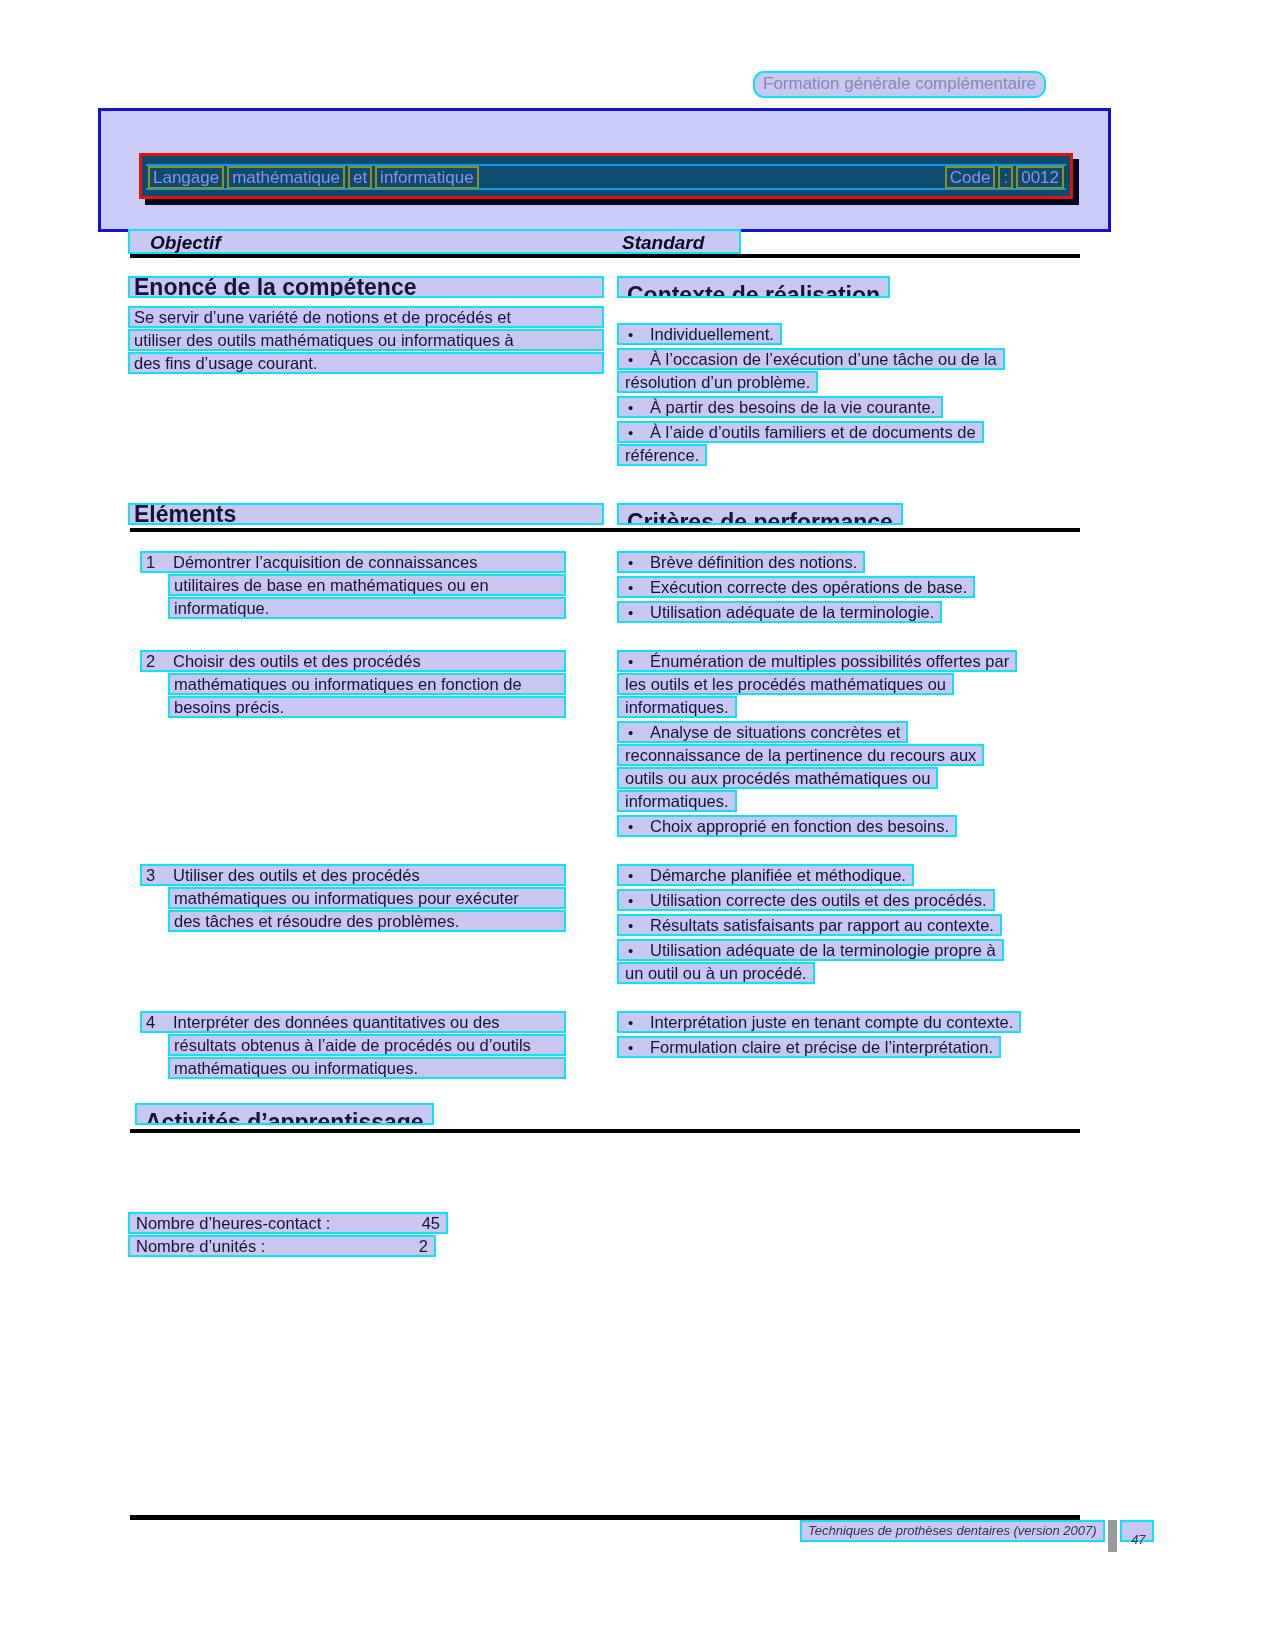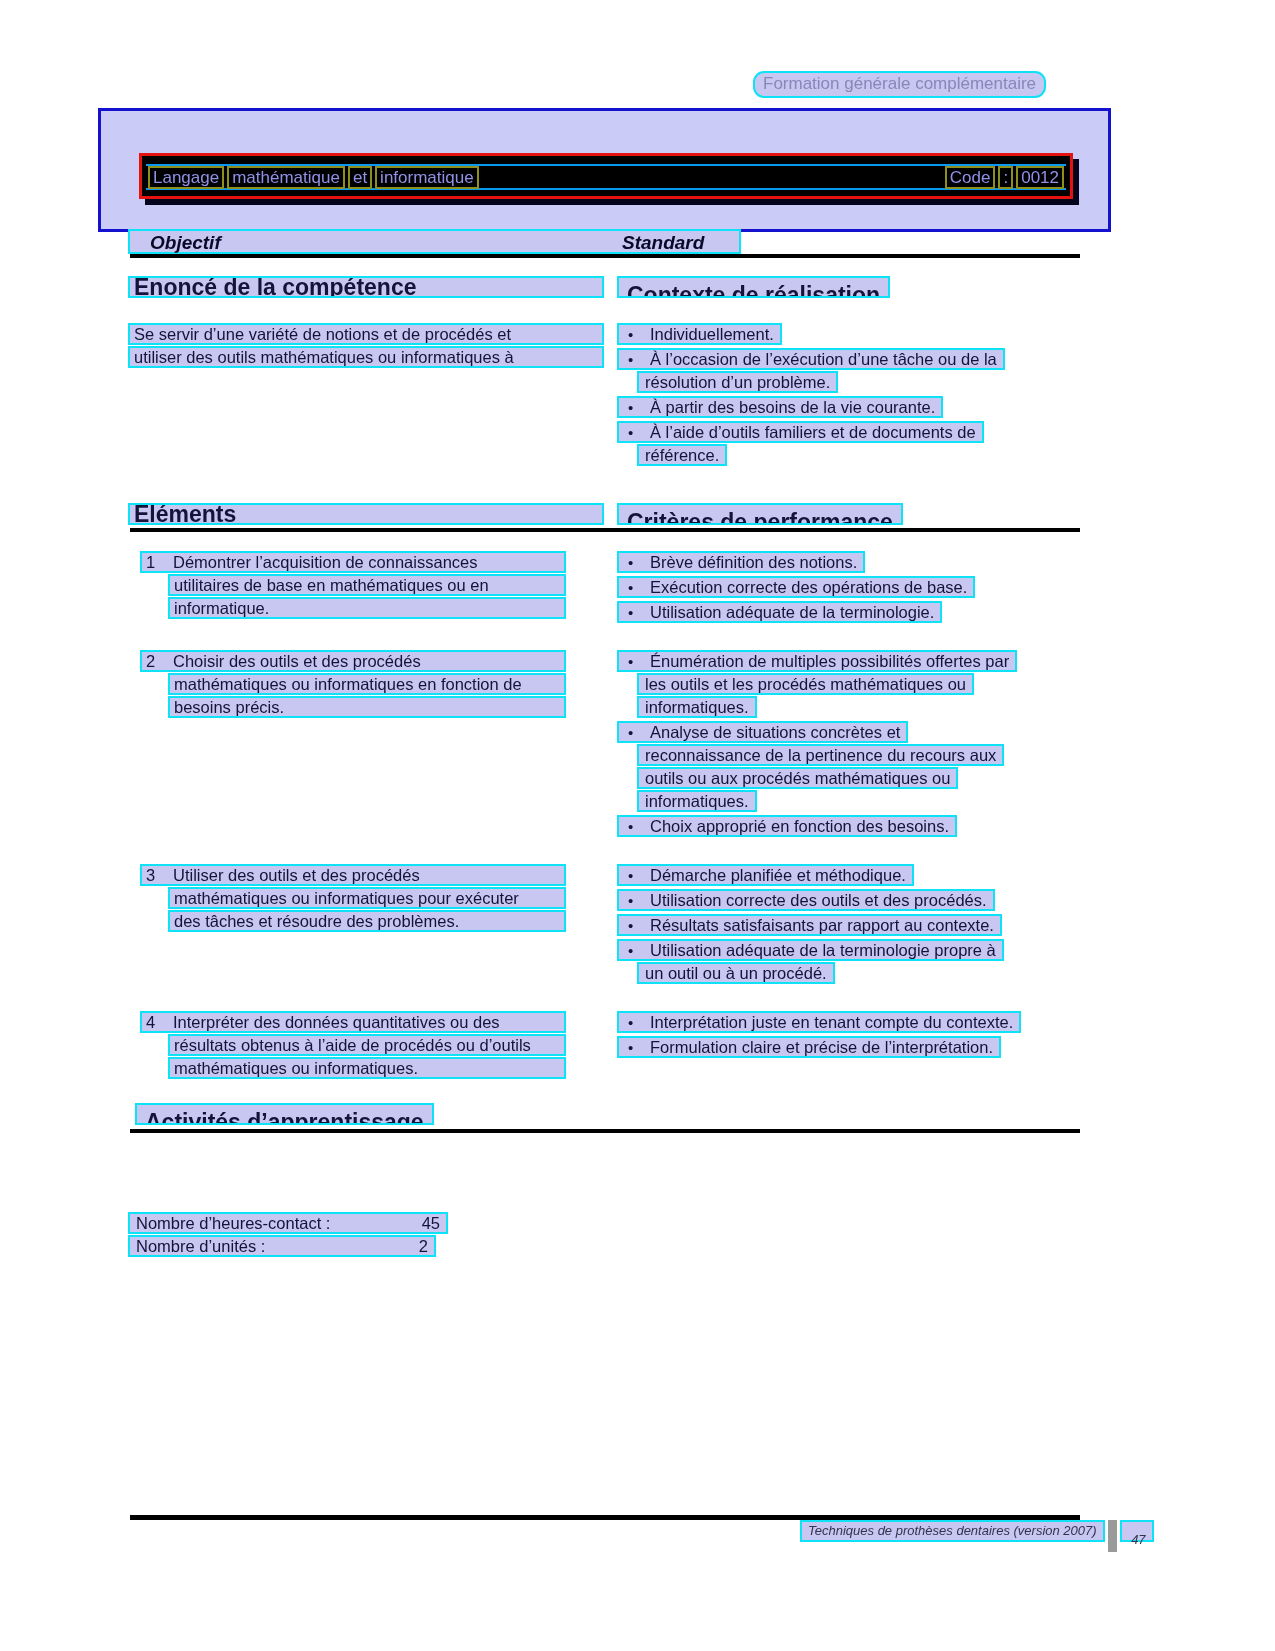--- a/index.html
+++ b/index.html
@@ -8,21 +8,21 @@
 
   
   .hl{background:#c7c7f2;border:2px solid #0ee2f6;box-sizing:border-box;}
 
   .hdr-cat{position:absolute;left:753px;top:71px;height:27px;line-height:22px;
            font-size:17px;color:#8787b8;padding:0 8px;border-radius:11px;}
 
   
   .title-box{position:absolute;left:98px;top:108px;width:1013px;height:124px;
              background:#cbcbf8;border:3px solid #1512cf;box-sizing:border-box;}
-  .title-bar{position:absolute;left:38px;top:42px;width:934px;height:46px;background:#000000;
+  .title-bar{position:absolute;left:38px;top:42px;width:934px;height:46px;background:#0c4a6e;
              border:3px solid #e41310;box-sizing:border-box;box-shadow:6px 6px 0 #04041c;}
   .title-row{position:absolute;left:4px;right:4px;top:8px;height:26px;display:flex;align-items:center;
              border-top:2px solid #0a99f0;border-bottom:2px solid #0a99f0;box-sizing:border-box;padding:0 2px;}
   .tw-left,.tw-right{display:flex;gap:3px;align-items:center;}
   .spacer{flex:1;}
   .word{border:2px solid #8f8f1e;color:#9090e8;font-size:17px;line-height:19px;
         padding:0 3px;white-space:pre;box-sizing:border-box;}
 
   
   .obj-std{position:absolute;left:128px;top:229px;width:613px;height:25px;
@@ -34,35 +34,35 @@
   .rule1{top:254px;} .rule2{top:528px;} .rule3{top:1129px;} .rule4{top:1515px;height:5px;}
 
   .grid2{position:absolute;left:128px;width:952px;display:grid;grid-template-columns:489px 463px;}
   .main{top:276px;} .elems{top:503px;}
 
   .sec-head{height:22px;line-height:18px;font-weight:bold;font-size:23px;padding:0 4px;
             overflow:hidden;white-space:nowrap;}
   .head-full{width:476px;}
   .head-fit{width:max-content;padding:8px 8px;}
 
-  .lines{margin-top:25px;}
+  .lines{margin-top:8px;}
   .items{margin-top:25px;}
 
   .line{height:22px;line-height:18px;font-size:16.5px;padding:0 4px;margin-bottom:1px;
         overflow:hidden;white-space:nowrap;}
   .wfull{width:476px;}
 
   .num-first{margin-left:12px;width:426px;}
   .num-cont{margin-left:40px;width:398px;}
   .num{display:inline-block;width:27px;}
 
   .item{margin-bottom:3px;}
   .rline{display:block;width:max-content;max-width:460px;height:22px;line-height:18px;
          font-size:16.5px;padding:0 6px 0 4px;margin-bottom:1px;white-space:nowrap;overflow:hidden;}
-  .rline.cont{margin-left:20px;padding-left:6px;}
+  .rline.cont{padding-left:6px;}
   .bullet{display:inline-block;width:22px;padding-left:5px;font-size:15px;}
 
   .activities{position:absolute;left:111px;top:1103px;margin-left:24px;}
   .contacts{position:absolute;left:128px;top:1212px;}
   .contact{display:flex;justify-content:space-between;height:22px;line-height:18px;
            font-size:16.5px;padding:0 6px;margin-bottom:1px;width:320px;box-sizing:border-box;}
   .contact:nth-child(2){width:308px;}
 
   .footer{position:absolute;top:1520px;left:800px;display:flex;align-items:flex-start;font-style:italic;}
   .f-text{font-size:13px;height:22px;line-height:17px;color:#33334d;padding:0 6px;white-space:nowrap;}
@@ -102,20 +102,21 @@
   </div>
 
   <div class="rule rule1"></div>
 
   <div class="grid2 main">
     <div>
       <div class="sec-head head-full hl">Énoncé de la compétence</div>
       <div class="lines" id="comp-left">
           <div class="line wfull hl">Se servir d’une variété de notions et de procédés et</div>
           <div class="line wfull hl">utiliser des outils mathématiques ou informatiques à</div>
+          <div class="line wfull hl">des fins d’usage courant.</div>
         </div>
     </div>
     <div>
       <div class="sec-head head-fit hl">Contexte de réalisation</div>
       <div class="items" id="comp-right">
           <div class="item">
             <div class="rline hl first"><span class="bullet">•</span>Individuellement.</div>
           </div>
           <div class="item">
             <div class="rline hl first"><span class="bullet">•</span>À l’occasion de l’exécution d’une tâche ou de la</div>

